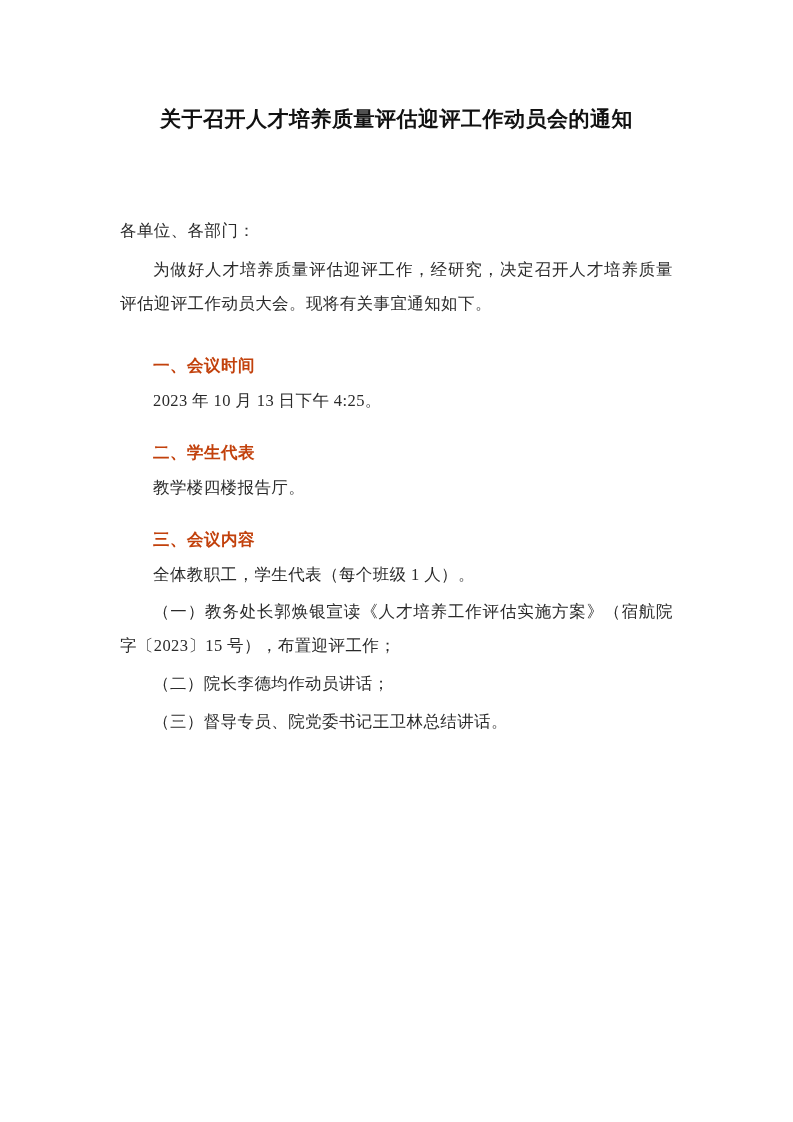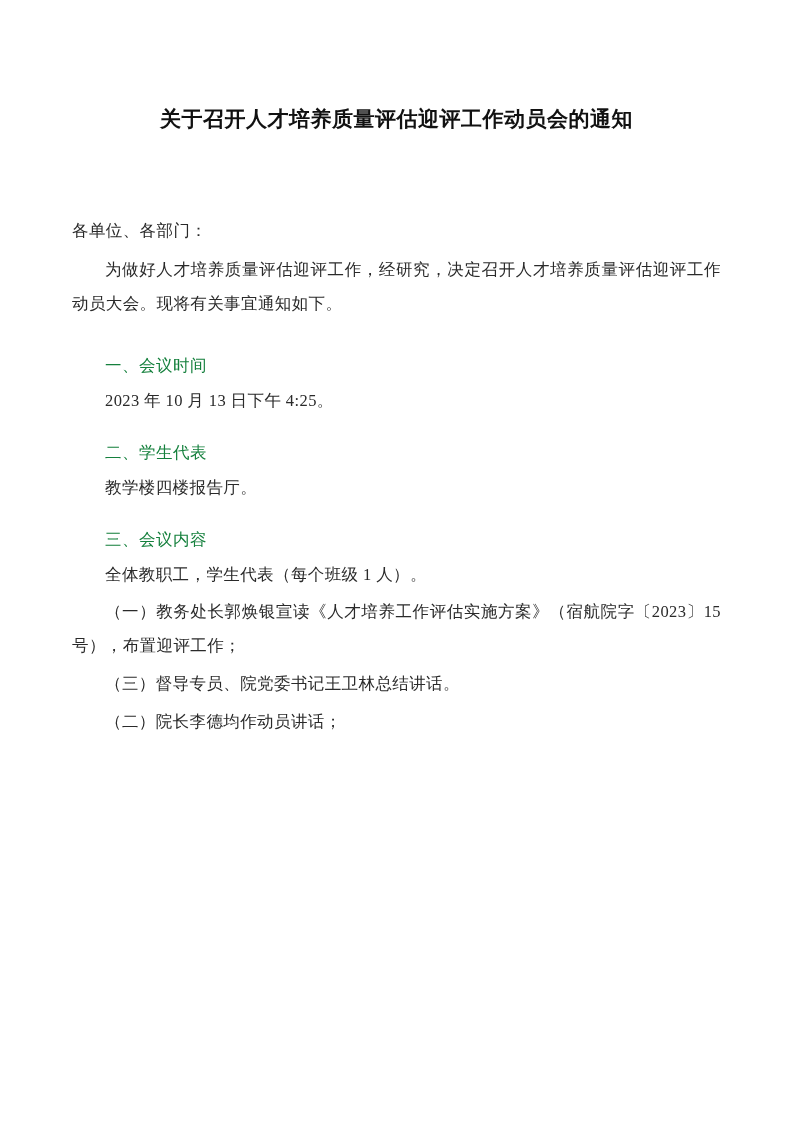--- a/index.html
+++ b/index.html
@@ -12,21 +12,21 @@
     background: #ffffff;
     font-family: "Liberation Serif", "DejaVu Serif", serif;
     color: #1a1a1a;
     overflow: hidden;
   }
   .page {
     position: relative;
     width: 793px;
     height: 812px;
     box-sizing: border-box;
-    padding: 0 72px;
+    padding: 0 120px;
   }
   .doc-title {
     margin: 0;
     padding-top: 104px;
     text-align: center;
     font-family: "DejaVu Sans", "Liberation Sans", sans-serif;
     font-size: 21px;
     font-weight: bold;
     letter-spacing: 0.5px;
     color: #111111;
@@ -47,22 +47,22 @@
     text-indent: 0;
     margin-bottom: 6px;
   }
   p.indent {
     text-indent: 2em;
   }
   h2.section {
     margin: 18px 0 2px 0;
     font-family: "DejaVu Sans", "Liberation Sans", sans-serif;
     font-size: 16.5px;
-    font-weight: normal;
-    color: #15803d;
+    font-weight: bold;
+    color: #c2410c;
     text-indent: 2em;
     line-height: 2.0;
     letter-spacing: 0.5px;
   }
   .spacer-sm { height: 6px; }
 </style>
 </head>
 <body>
 
 <div class="page">
@@ -80,18 +80,18 @@
     <h2 class="section">一、会议时间</h2>
     <p class="para indent">2023 年 10 月 13 日下午 4:25。</p>
 
     <h2 class="section">二、学生代表</h2>
     <p class="para indent">教学楼四楼报告厅。</p>
 
     <h2 class="section">三、会议内容</h2>
     <p class="para indent">全体教职工，学生代表（每个班级 1 人）。</p>
 
     <p class="para indent">（一）教务处长郭焕银宣读《人才培养工作评估实施方案》（宿航院字〔2023〕15 号），布置迎评工作；</p>
+    <p class="para indent">（二）院长李德均作动员讲话；</p>
     <p class="para indent">（三）督导专员、院党委书记王卫林总结讲话。</p>
-    <p class="para indent">（二）院长李德均作动员讲话；</p>
 
 
   </div>
 </div>
 
 </body></html>

